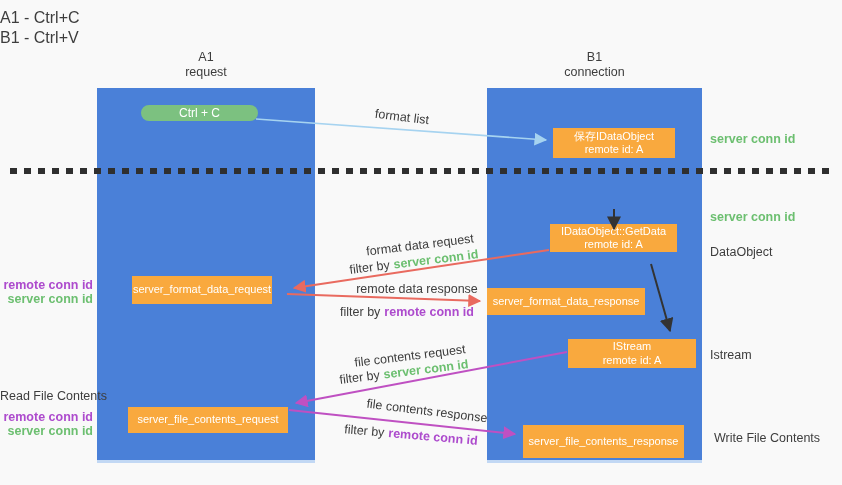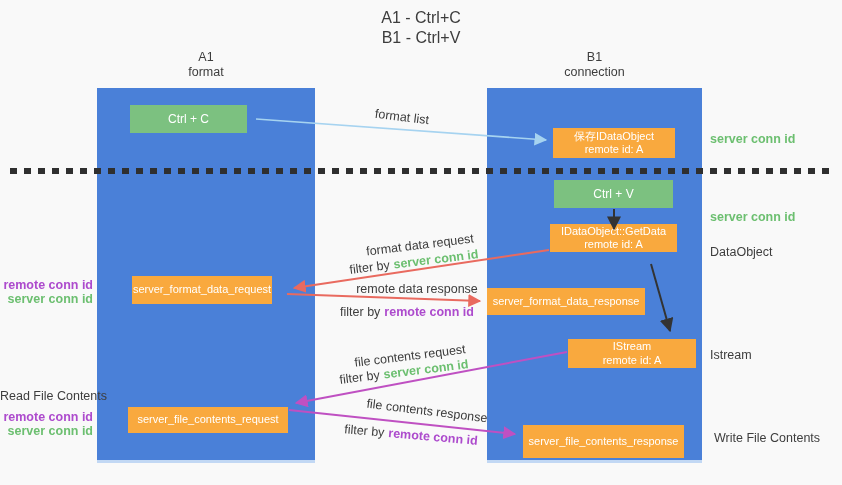--- a/index.html
+++ b/index.html
@@ -1,19 +1,19 @@
 <!DOCTYPE html>
 <html style="--lane-blue: #4a80d8; --node-green: #7cc180; --node-orange: #f9a93e; --arrow-light-blue: #a6d3f0; --arrow-red: #e96a5f; --arrow-magenta: #bf50c2; --arrow-black: #333333; --text-green: #6cbf70; --text-purple: #ad4bcd; --text-dark: #3d3d3d; --background: #f9f9f9;"><head>
 <meta charset="utf-8">
 <style>
   html,body{margin:0;padding:0;}
   body{font-family:"Liberation Sans", sans-serif;}
   .canvas{position:relative;width:842px;height:485px;background:var(--background);overflow:hidden;}
 
-  .title{position:absolute;top:8px;left:0;width:100%;text-align:center;font-size:16px;
+  .title{position:absolute;top:8px;left:0;width:100%;font-size:16px;
          line-height:20px;color:var(--text-dark);z-index:6;}
 
   .lane-header{position:absolute;top:50px;text-align:center;font-size:12.5px;line-height:15px;
                color:var(--text-dark);z-index:6;}
   .lane{position:absolute;top:88px;height:372px;background:var(--lane-blue);z-index:1;
         box-shadow:0 3px 0 rgba(150,190,240,.55);}
 
   .divider{position:absolute;left:10px;top:168px;width:820px;height:6px;z-index:4;
            background:repeating-linear-gradient(90deg,#2f2f2f 0 7px,transparent 7px 14px);}
 
@@ -37,44 +37,41 @@
 
 <div class="canvas">
 
   <div class="title">
     <div>A1 - Ctrl+C</div>
     <div>B1 - Ctrl+V</div>
   </div>
 
   <div class="lane-header" style="left:97px;width:218px;">
     <div>A1</div>
-    <div>format</div>
+    <div>request</div>
   </div>
   <div class="lane-header" style="left:487px;width:215px;">
     <div>B1</div>
     <div>connection</div>
   </div>
 
   <div class="lane" style="left:97px;width:218px;"></div>
   <div class="lane" style="left:487px;width:215px;"></div>
 
   <div class="divider"></div>
 
-  <div class="box green" style="left:130px;top:105px;width:117px;height:28px;">
+  <div class="box green" style="left:141px;top:105px;width:117px;height:16px;border-radius:8px;">
     <div>Ctrl + C</div>
   </div>
 
   <div class="box orange small" style="left:553px;top:128px;width:122px;height:30px;">
     <div>保存IDataObject</div>
     <div>remote id: A</div>
   </div>
 
-  <div class="box green" style="left:554px;top:180px;width:119px;height:28px;">
-    <div>Ctrl + V</div>
-  </div>
 
   <div class="box orange small" style="left:550px;top:224px;width:127px;height:28px;">
     <div>IDataObject::GetData</div>
     <div>remote id: A</div>
   </div>
 
   <div class="box orange small" style="left:132px;top:276px;width:140px;height:28px;">
     <div>server_format_data_request</div>
   </div>
 

